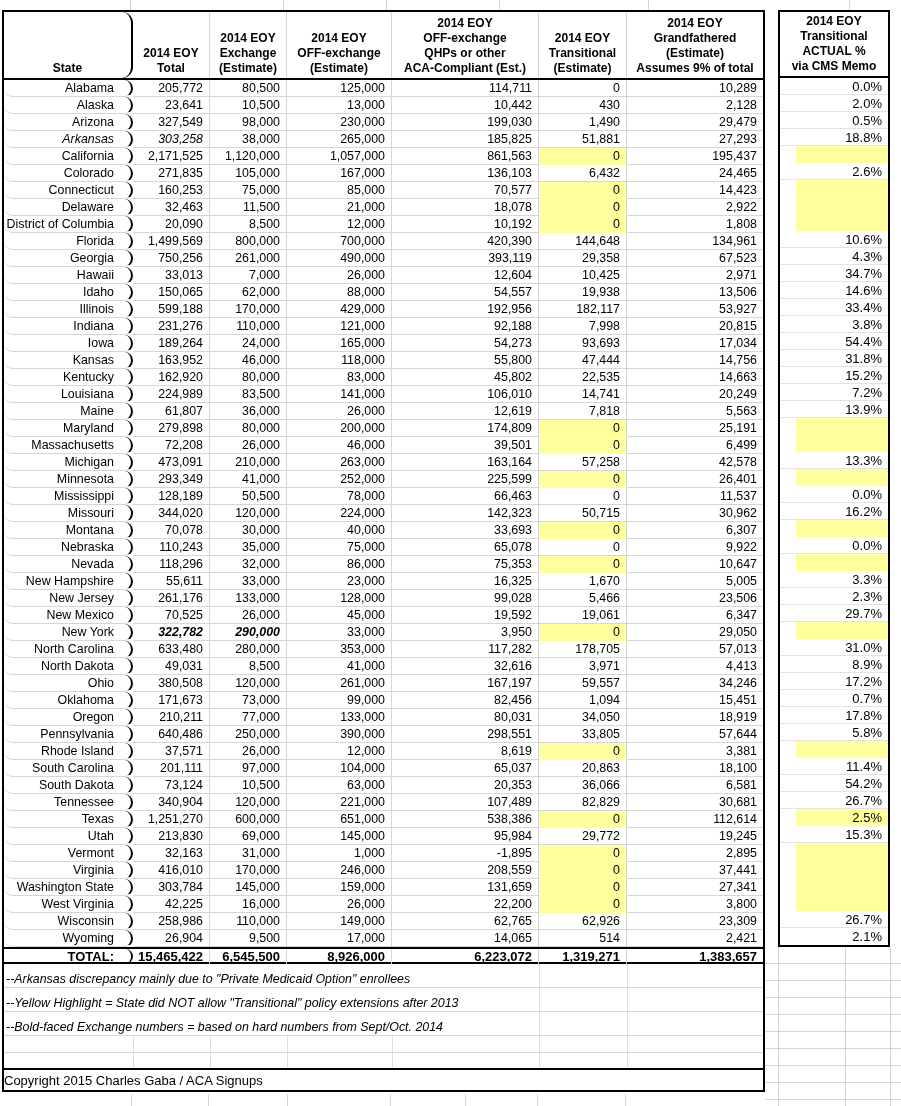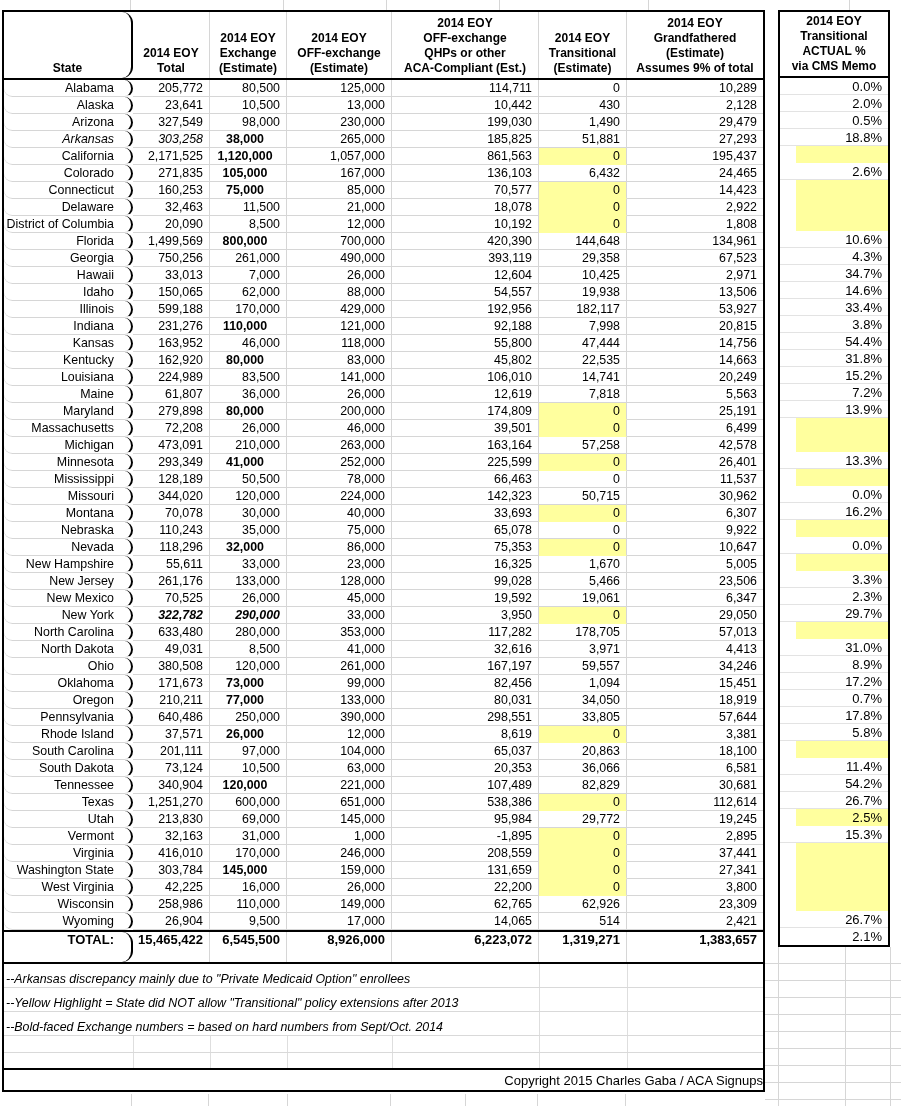--- a/index.html
+++ b/index.html
@@ -40,21 +40,21 @@
   .c7{flex:1;}
 
   #data-rows{flex:none;}
   .r{display:flex;height:17px;}
   .cell{box-sizing:border-box;font-size:12.4px;line-height:15px;text-align:right;
     border-right:1px solid #d6d6d6;border-bottom:1px solid #d6d6d6;padding:1px 6px 0 0;
     overflow:hidden;white-space:nowrap;}
   .cell.c1{border-right:2px solid #000;padding-right:17px;}
   .cell.c7{border-right:none;}
   .r.it .c1,.r.it .c2{font-style:italic;}
-  .r.bx .c3{font-weight:bold;text-align:center;}
+  .r.bx .c3{font-weight:normal;}
   .r.bi .c2,.r.bi .c3{font-weight:bold;font-style:italic;}
   .r.ty .c6{background:#ffff9e;border-bottom-color:#ffff9e;}
 
   .trow{display:flex;flex:1;border-top:2px solid #000;}
   .trow .cell{font-weight:bold;border-bottom:none;font-size:13px;line-height:14px;}
 
   
   #pct-panel{left:778px;top:10px;width:112px;height:937px;border:2px solid #000;
     display:flex;flex-direction:column;background:#fff;}
   #pct-header{height:66px;flex:none;border-bottom:2px solid #000;display:flex;align-items:flex-end;
@@ -69,21 +69,21 @@
   #notes-box{left:2px;top:964px;width:763px;height:104px;border-left:2px solid #000;
     border-right:2px solid #000;display:flex;flex-direction:column;background:#fff;}
   .note-row{flex:1;border-bottom:1px solid #d9d9d9;position:relative;display:flex;align-items:center;
     background-image:linear-gradient(#dedede,#dedede),linear-gradient(#dedede,#dedede),linear-gradient(#dedede,#dedede),linear-gradient(#dedede,#dedede),linear-gradient(#dedede,#dedede),linear-gradient(#dedede,#dedede);
     background-size:1px 100%;background-repeat:no-repeat;
     background-position:129px 0,206px 0,283px 0,388px 0,535px 0,623px 0;}
   .note-row:last-child{border-bottom:none;}
   .note-text{display:inline-block;background:#fff;font-style:italic;font-size:12.4px;
     line-height:15px;padding:8px 4px 0 2px;white-space:nowrap;}
   #copyright-box{left:2px;top:1068px;width:763px;height:24px;border:2px solid #000;
-    display:flex;align-items:center;justify-content:flex-end;font-size:13px;background:#fff;}
+    display:flex;align-items:center;justify-content:flex-start;font-size:13px;background:#fff;}
 </style>
 </head>
 <body>
 
 <div class="abs" id="top-grid"></div>
 <div class="abs" id="right-grid"></div>
 <div class="abs" id="bottom-grid"></div>
 
 <div class="abs" id="main-table">
   <div class="hrow">
@@ -252,20 +252,29 @@
   <div class="r bx">
     <div class="cell c1">Indiana</div>
     <div class="cell c2">231,276</div>
     <div class="cell c3">110,000</div>
     <div class="cell c4">121,000</div>
     <div class="cell c5">92,188</div>
     <div class="cell c6">7,998</div>
     <div class="cell c7">20,815</div>
   </div>
 
+  <div class="r">
+    <div class="cell c1">Iowa</div>
+    <div class="cell c2">189,264</div>
+    <div class="cell c3">24,000</div>
+    <div class="cell c4">165,000</div>
+    <div class="cell c5">54,273</div>
+    <div class="cell c6">93,693</div>
+    <div class="cell c7">17,034</div>
+  </div>
 
   <div class="r">
     <div class="cell c1">Kansas</div>
     <div class="cell c2">163,952</div>
     <div class="cell c3">46,000</div>
     <div class="cell c4">118,000</div>
     <div class="cell c5">55,800</div>
     <div class="cell c6">47,444</div>
     <div class="cell c7">14,756</div>
   </div>

